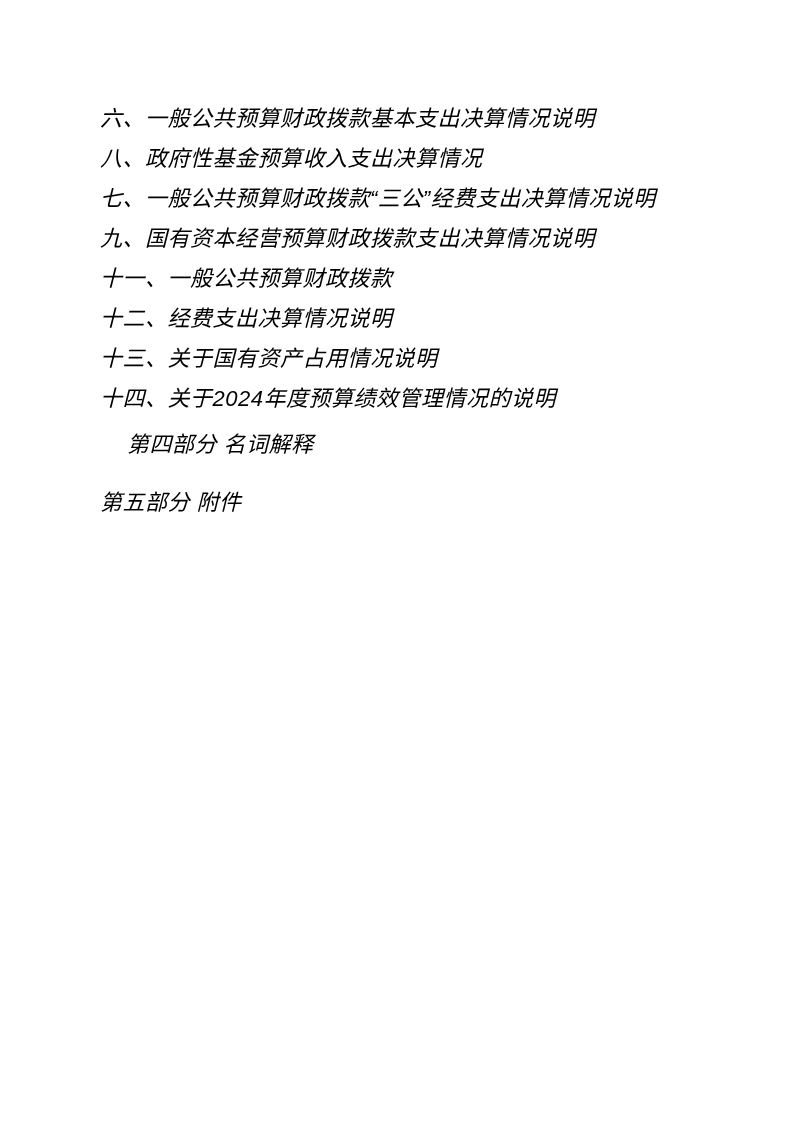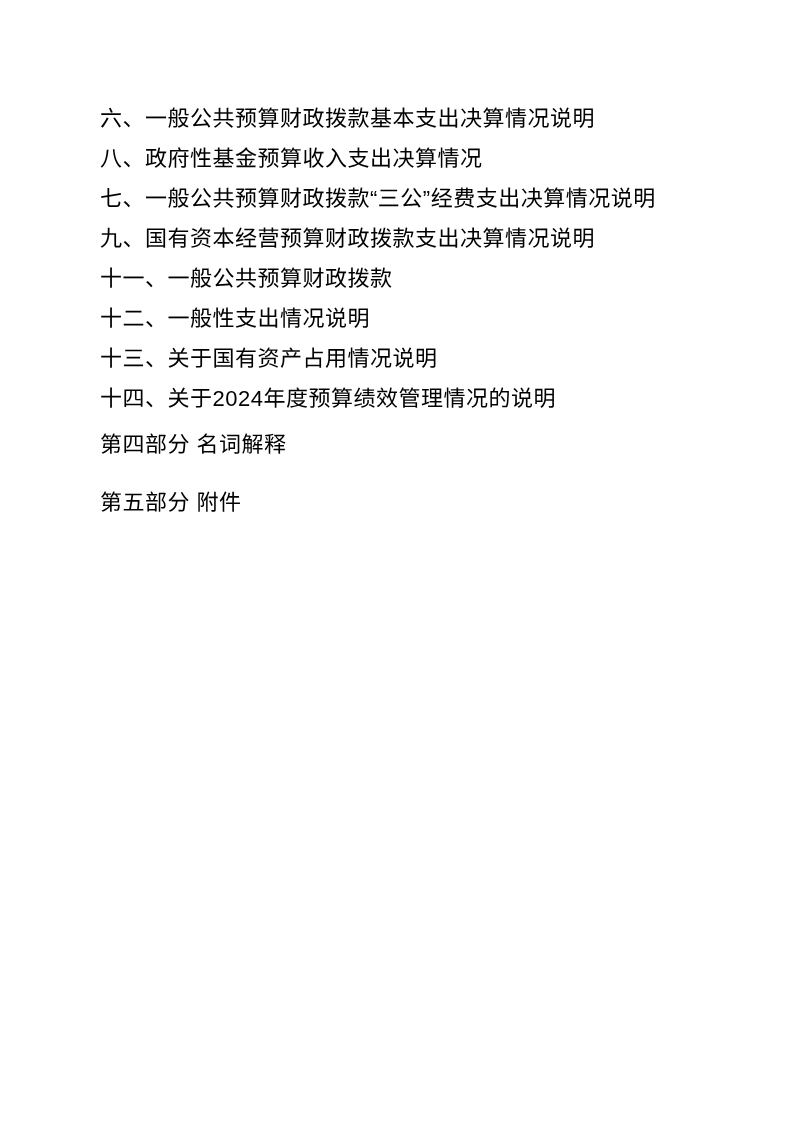--- a/index.html
+++ b/index.html
@@ -9,20 +9,21 @@
   }
   .page {
     position: relative;
     width: 793px;
     height: 1122px;
     background: #ffffff;
     overflow: hidden;
     font-family: "Liberation Sans", sans-serif;
     color: #000000;
     box-sizing: border-box;
+    font-style: italic;
   }
   .content {
     position: absolute;
     top: 99px;
     left: 100px;
     right: 60px;
   }
   .toc-line {
     font-size: 22px;
     line-height: 40px;
@@ -32,34 +33,35 @@
   }
   .part-heading {
     font-size: 22px;
     line-height: 40px;
     letter-spacing: 0.5px;
     white-space: pre;
     color: #000000;
   }
   .part-heading.first {
     margin-top: 6px;
+    margin-left: 27px;
   }
   .part-heading.second {
     margin-top: 18px;
   }
 </style>
 </head>
 <body>
 
 <div class="page">
   <div class="content">
     <div class="toc-line">六、一般公共预算财政拨款基本支出决算情况说明</div>
     <div class="toc-line">八、政府性基金预算收入支出决算情况</div>
     <div class="toc-line">七、一般公共预算财政拨款“三公”经费支出决算情况说明</div>
     <div class="toc-line">九、国有资本经营预算财政拨款支出决算情况说明</div>
     <div class="toc-line">十一、一般公共预算财政拨款</div>
-    <div class="toc-line">十二、一般性支出情况说明</div>
+    <div class="toc-line">十二、经费支出决算情况说明</div>
     <div class="toc-line">十三、关于国有资产占用情况说明</div>
     <div class="toc-line">十四、关于2024年度预算绩效管理情况的说明</div>
     <div class="part-heading first">第四部分 名词解释</div>
     <div class="part-heading second">第五部分 附件</div>
   </div>
 </div>
 
 </body></html>

